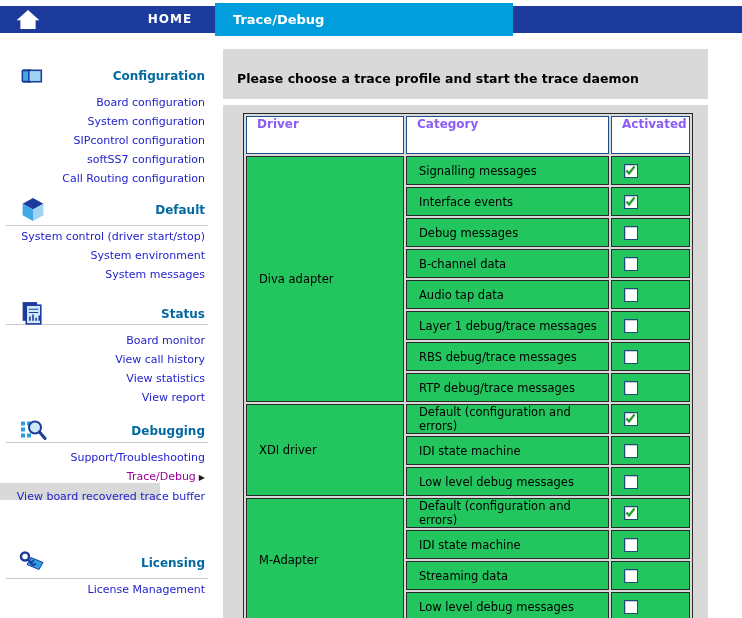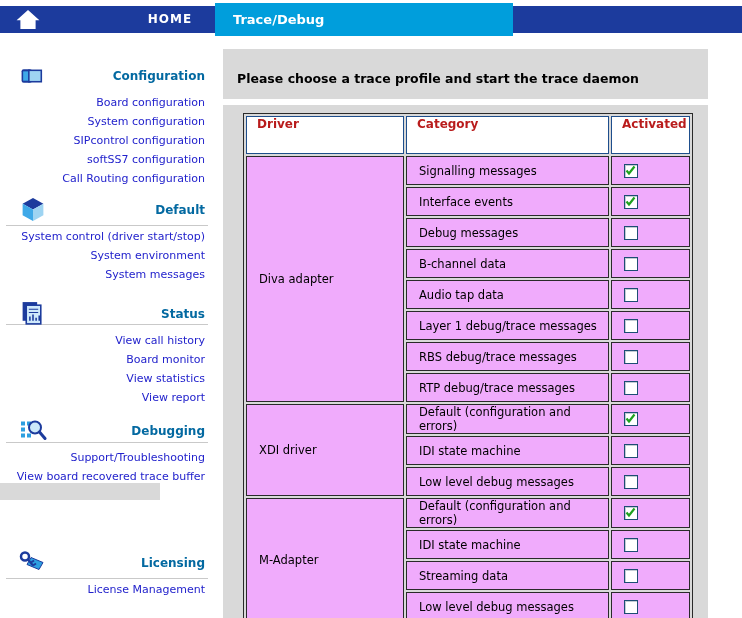--- a/index.html
+++ b/index.html
@@ -46,24 +46,24 @@
   .heading-band h1 { margin:4px; padding-left:10px; line-height:51px; font-size:12.5px; font-weight:bold; color:#000; }
   .table-band { position:absolute; left:223px; top:105px; width:485px; height:513px; background:#d9d9d9; }
 
   table.trace-table {
     position:absolute; left:20px; top:8px;
     border-collapse:separate; border-spacing:2px; border:1px solid #2a2a2a;
   }
   .trace-table th {
     background:#ffffff; border:1px solid #1e4e8c; height:31px; box-sizing:border-box;
     vertical-align:bottom; text-align:left; padding:0 0 22px 10px;
-    font-size:12px; font-weight:bold; color:#b91c1c;
+    font-size:12px; font-weight:bold; color:#8b5cf6;
   }
   .trace-table td {
-    background:#f0abfc; border:1px solid #2a2a2a; height:29px; box-sizing:border-box;
+    background:#22c55e; border:1px solid #2a2a2a; height:29px; box-sizing:border-box;
     font-size:11.5px; color:#000; vertical-align:middle; padding:0 8px 0 12px;
   }
   th.col-driver  { width:158px; }
   th.col-category{ width:203px; }
   th.col-activated{ width:79px; }
 
   .checkbox {
     display:inline-block; width:14px; height:14px; box-sizing:border-box;
     background:#fff; border:1.5px solid #1d4d74; box-shadow:inset 1px 1px 0 #c3ccd4;
     vertical-align:middle; position:relative; cursor:pointer;
@@ -126,22 +126,22 @@
         <div class="side-head">
           <span class="side-icon"><svg width="28" height="27" viewBox="0 0 26 26">
               <rect x="3" y="2" width="14" height="18" fill="#1c3b9d"></rect>
               <rect x="6.5" y="5" width="14" height="18" fill="#cfe9fb" stroke="#1c3b9d" stroke-width="1.5"></rect>
               <path d="M9 9h9 M9 12h9" stroke="#1c3b9d" stroke-width="1"></path>
               <path d="M10 20v-4 M13 20v-6 M16 20v-3 M19 20v-5" stroke="#1c3b9d" stroke-width="1.5"></path>
             </svg></span>
           <span class="side-title">Status</span>
         </div>
         <div class="side-links">
+          <div class="side-link"><span>Board monitor</span></div>
           <div class="side-link"><span>View call history</span></div>
-          <div class="side-link"><span>Board monitor</span></div>
           <div class="side-link"><span>View statistics</span></div>
           <div class="side-link"><span>View report</span></div>
         </div>
       </div>
       <div class="side-section">
         <div class="side-head">
           <span class="side-icon"><svg width="28" height="27" viewBox="0 0 28 26">
               <g fill="#2d9fe0">
                 <rect x="2" y="4" width="4" height="4"></rect>
                 <rect x="8" y="4" width="4" height="4"></rect>
@@ -149,20 +149,21 @@
                 <rect x="2" y="16" width="4" height="4"></rect>
                 <rect x="8" y="16" width="4" height="4"></rect>
               </g>
               <circle cx="16" cy="10" r="6" fill="#cde9fa" stroke="#1c3b9d" stroke-width="2"></circle>
               <line x1="20.5" y1="14.5" x2="26" y2="21" stroke="#1c3b9d" stroke-width="3" stroke-linecap="round"></line>
             </svg></span>
           <span class="side-title">Debugging</span>
         </div>
         <div class="side-links">
           <div class="side-link"><span>Support/Troubleshooting</span></div>
+          <div class="side-link active"><span>Trace/Debug</span><span class="arrow-marker">▶</span></div>
           <div class="side-link"><span>View board recovered trace buffer</span></div>
         </div>
       </div>
       <div class="side-section">
         <div class="side-head">
           <span class="side-icon"><svg width="28" height="27" viewBox="0 0 28 26">
               <polygon points="12,8 24,13 20,20 8,15" fill="#2d9fe0" stroke="#1c3b9d" stroke-width="1"></polygon>
               <circle cx="6" cy="7" r="4" fill="#ffffff" stroke="#1c3b9d" stroke-width="2.5"></circle>
               <path d="M9 10 L14 16 M12 13 l3 -2 M14 16 l3 -2" stroke="#1c3b9d" stroke-width="2" fill="none"></path>
             </svg></span>

